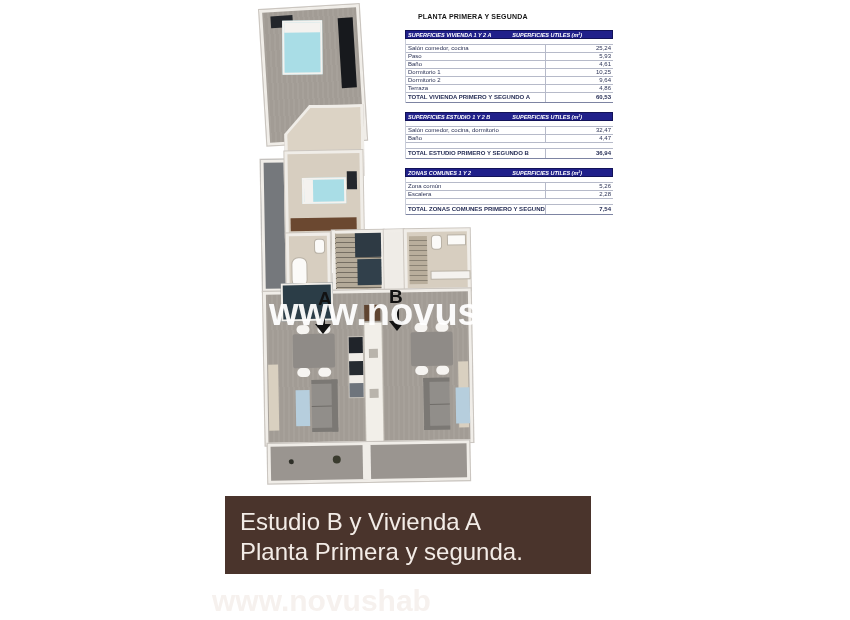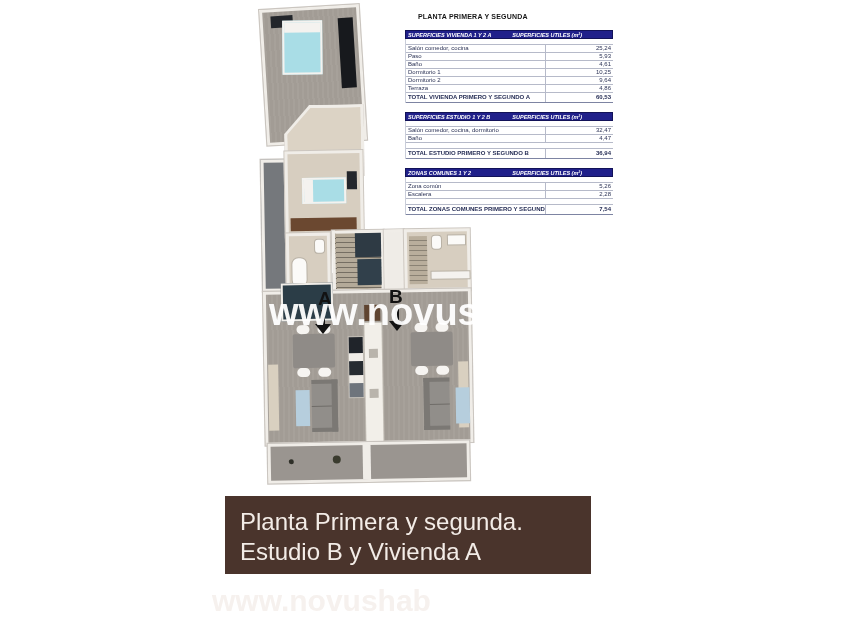--- a/index.html
+++ b/index.html
@@ -229,17 +229,17 @@
         <div class="t-gap"></div>
         <div class="t-row t-total">
             <span class="lbl">TOTAL ZONAS COMUNES PRIMERO Y SEGUNDO</span>
             <span class="val">7,54</span>
           </div>
       </div>
     </div>
   </div>
 
   <div class="caption">
+    <div>Estudio B y Vivienda A</div>
     <div>Planta Primera y segunda.</div>
-    <div>Estudio B y Vivienda A</div>
   </div>
 
 </div>
 
 </body></html>

